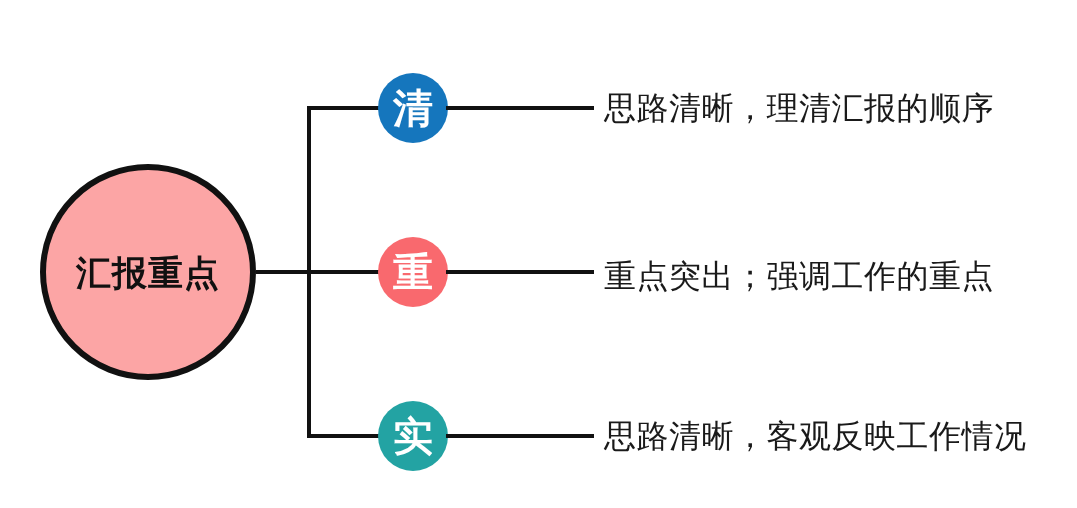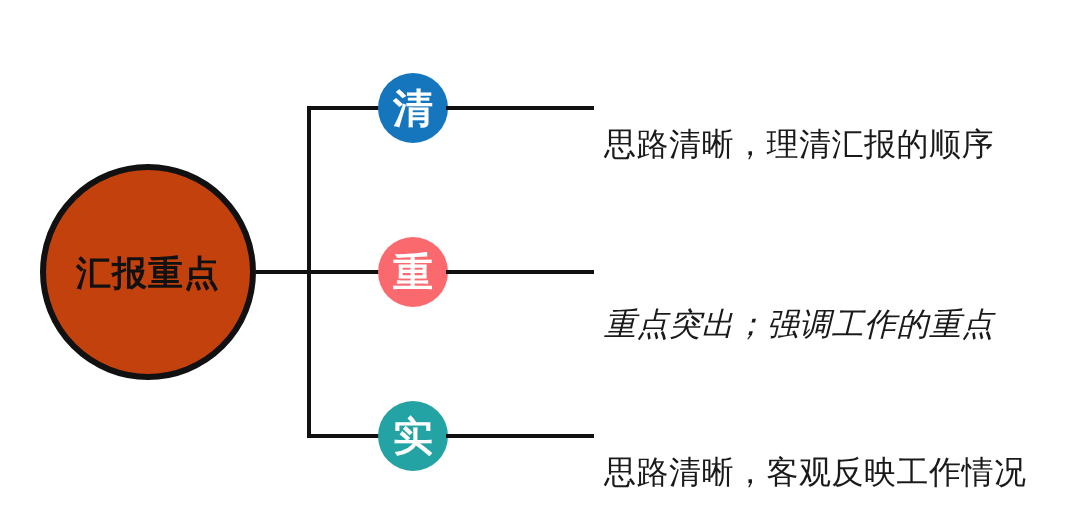--- a/index.html
+++ b/index.html
@@ -23,21 +23,21 @@
     left: 40px;
     top: 164px;
     width: 216px;
     height: 216px;
     border-radius: 50%;
     border: 6px solid #111111;
     box-sizing: border-box;
     display: flex;
     align-items: center;
     justify-content: center;
-    background: #c2410c;
+    background: #fca5a5;
   }
   .root-label {
     font-size: 35px;
     font-weight: bold;
     color: #111111;
     letter-spacing: 1px;
     line-height: 1;
     white-space: nowrap;
   }
   
@@ -70,21 +70,20 @@
   }
   
   .branch-text {
     position: absolute;
     left: 604px;
     font-size: 32px;
     color: #1a1a1a;
     line-height: 1;
     white-space: nowrap;
     letter-spacing: 0.5px;
-    margin-top: 36px;
   }
 </style>
 </head>
 <body>
 
 <div id="canvas">
 
   <div class="root-node">
     <span class="root-label">汇报重点</span>
   </div>
@@ -98,21 +97,21 @@
     <span class="branch-char">清</span>
   </div>
   <div class="line-h" style="left:446px; top:106px; width:148px;"></div>
   <div class="branch-text" style="top:92px;">思路清晰，理清汇报的顺序</div>
 
   <div class="line-h" style="left:307px; top:270px; width:74px;"></div>
   <div class="branch-node" style="top:237px; background:#f9696e;">
     <span class="branch-char">重</span>
   </div>
   <div class="line-h" style="left:446px; top:270px; width:148px;"></div>
-  <div class="branch-text" style="top:272px;font-style:italic;">重点突出；强调工作的重点</div>
+  <div class="branch-text" style="top:260px;">重点突出；强调工作的重点</div>
 
   <div class="line-h" style="left:307px; top:434px; width:74px;"></div>
   <div class="branch-node" style="top:401px; background:#23a3a3;">
     <span class="branch-char">实</span>
   </div>
   <div class="line-h" style="left:446px; top:434px; width:148px;"></div>
   <div class="branch-text" style="top:420px;">思路清晰，客观反映工作情况</div>
 
 </div>
 

